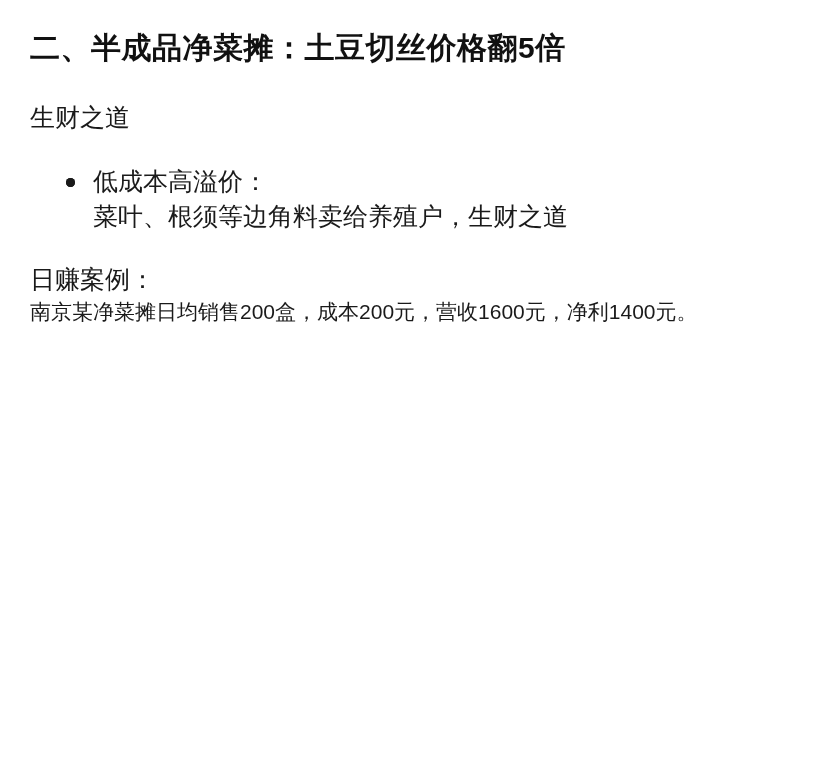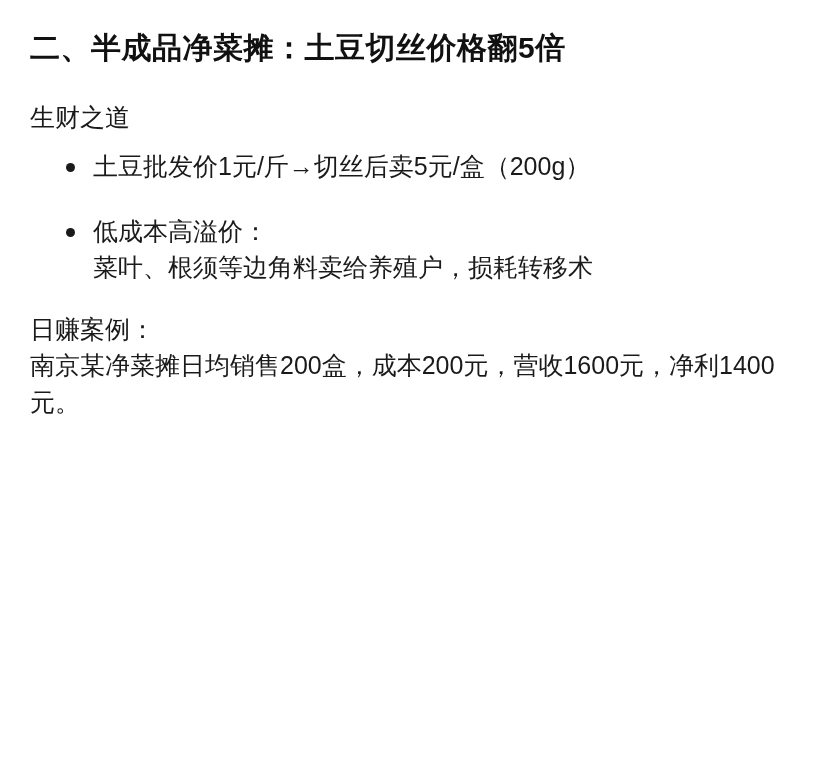--- a/index.html
+++ b/index.html
@@ -69,46 +69,45 @@
   }
   .footer-block {
     margin-top: 14px;
   }
   .footer-label {
     font-size: 25px;
     line-height: 1.45;
     color: #1a1a1a;
   }
   .footer-text {
-    font-size: 25px;
+    font-size: 21px;
     line-height: 1.45;
     color: #1a1a1a;
   }
 </style>
 </head>
 <body>
 
 <div class="page">
 
   <h1 class="heading">二、半成品净菜摊：土豆切丝价格翻5倍</h1>
 
   <div class="subheading">生财之道</div>
 
   <ul class="bullets">
 
     <li>
       <span class="dot"></span>
-      <div class="b-line">土豆批发价1元/斤→切丝后卖5元/盒（200g）</div>
     </li>
 
 
     <li>
       <span class="dot"></span>
       <div class="b-title">低成本高溢价：</div>
-      <div class="b-line">菜叶、根须等边角料卖给养殖户，损耗转移术</div>
+      <div class="b-line">菜叶、根须等边角料卖给养殖户，生财之道</div>
     </li>
 
   </ul>
 
   <div class="footer-block">
     <div class="footer-label">日赚案例：</div>
     <div class="footer-text">南京某净菜摊日均销售200盒，成本200元，营收1600元，净利1400元。</div>
   </div>
 
 </div>

